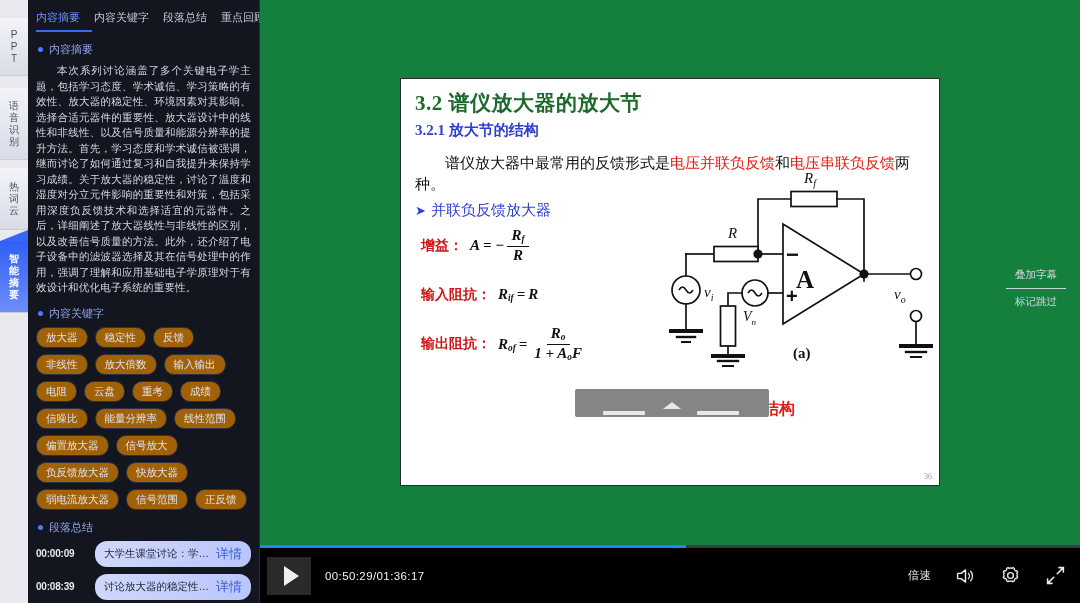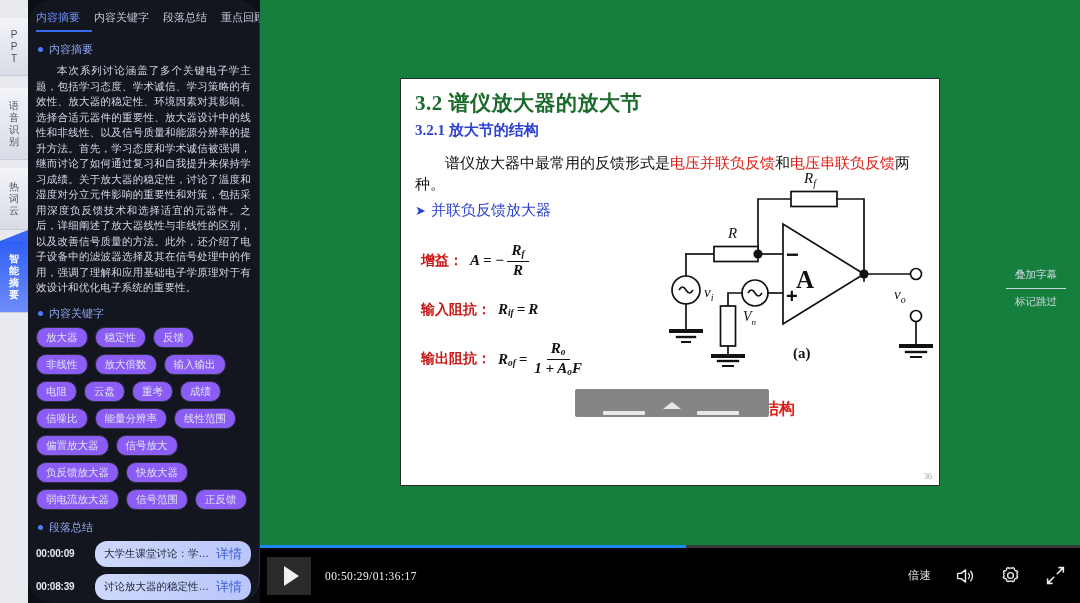--- a/index.html
+++ b/index.html
@@ -30,21 +30,21 @@
   }
   .rail-tab.active::before {
     content: ""; position: absolute; top: -11px; left: 0;
     border-left: 28px solid transparent; border-bottom: 11px solid #3a66f6;
   }
 
   
   .panel {
     position: absolute; left: 28px; top: 0; width: 232px; height: 603px;
     background: #14161f; border-right: 1px solid #262a38;
-    display: flex; flex-direction: column; border-radius: 25px;
+    display: flex; flex-direction: column;
   }
   .panel-tabs {
     display: flex; gap: 10px; padding: 8px 6px 0 6px;
     font-size: 11px; color: #c3c7d4; position: relative; flex: 0 0 auto;
   }
   .panel-tab { padding: 2px 2px 7px 2px; cursor: pointer; white-space: nowrap; }
   .panel-tab.active { color: #6e93ff; }
   .panel-tab.active::after {
     content: ""; position: absolute; left: 8px; bottom: 0;
     width: 56px; height: 2px; background: #3a6bf5;
@@ -57,21 +57,21 @@
     display: flex; align-items: center; gap: 6px;
     font-size: 11px; color: #8ea4ee; margin: 10px 0 6px 2px;
   }
   .dot { width: 5px; height: 5px; border-radius: 50%; background: #4f7bf7; flex: 0 0 auto; }
   .summary-text {
     font-size: 10.5px; line-height: 15.5px; color: #d5d9e6;
     text-indent: 21px; text-align: justify; letter-spacing: 0.2px;
   }
   .tags { display: flex; flex-wrap: wrap; gap: 6px 7px; margin-top: 2px; }
   .tag {
-    background: #8b5cf6; color: #dfe3ef; border: 1px solid #2c3040;
+    background: #a16207; color: #dfe3ef; border: 1px solid #2c3040;
     border-radius: 10px; padding: 3px 9px; font-size: 10.5px; line-height: 13px;
     cursor: pointer; white-space: nowrap;
   }
   .seg-list { margin-top: 4px; }
   .seg-row { display: flex; align-items: center; gap: 7px; margin-bottom: 7px; }
   .seg-time { font-size: 10px; color: #e6e9f2; font-weight: bold; width: 52px; flex: 0 0 auto; letter-spacing: -0.2px; }
   .seg-pill {
     flex: 1 1 auto; display: flex; align-items: center; justify-content: space-between;
     background: linear-gradient(90deg,#cfd8fb 0%,#b9c6fb 100%);
     border-radius: 12px; padding: 4px 9px; cursor: pointer; min-width: 0;
@@ -100,21 +100,21 @@
     font-family: "Liberation Serif", serif; font-size: 15px; line-height: 21px;
     color: #111; margin-top: 13px; text-indent: 30px;
   }
   .s-para .red { color: #e01b12; }
   .s-bullet {
     font-family: "Liberation Serif", serif; font-size: 15px; color: #2b3fd0;
     margin-top: 6px; display: flex; align-items: center; gap: 5px;
   }
   .arrow { color: #2b3fd0; font-size: 13px; }
   .s-cols { position: relative; margin-top: 4px; height: 220px; }
-  .formulas { position: absolute; left: 6px; top: 19px; width: 235px; }
+  .formulas { position: absolute; left: 6px; top: 4px; width: 235px; }
   .frow { display: flex; align-items: center; gap: 7px; margin-bottom: 22px; }
   .flabel { font-family: "Liberation Serif", serif; color: #cc1515; font-size: 14px; font-weight: bold; white-space: nowrap; }
   .fexp { font-family: "Liberation Serif", serif; color: #111; font-size: 15px; font-style: italic; font-weight: bold; display: flex; align-items: center; gap: 3px; }
   .frac { display: inline-flex; flex-direction: column; align-items: center; line-height: 1.05; }
   .frac .num { border-bottom: 1.4px solid #111; padding: 0 4px 1px 4px; }
   .frac .den { padding: 1px 4px 0 4px; }
   sub { font-size: 0.62em; vertical-align: -0.25em; }
   .circuit { position: absolute; left: 243px; top: -58px; width: 290px; height: 215px; }
   .s-caption {
     position: absolute; left: 250px; top: 320px;
@@ -142,21 +142,21 @@
   .progress-fill { height: 3px; background: #1b8af0; }
   .ctrl {
     position: absolute; left: 0; bottom: 0; width: 820px; height: 55px;
     background: #000; display: flex; align-items: center; padding: 0 14px 0 0;
   }
   .play-btn {
     width: 44px; height: 38px; margin-left: 7px; background: #2a2a2a;
     display: flex; align-items: center; justify-content: center; cursor: pointer;
   }
   .play-tri { width: 0; height: 0; border-left: 15px solid #efefef; border-top: 10px solid transparent; border-bottom: 10px solid transparent; margin-left: 4px; }
-  .time { margin-left: 14px; font-size: 11.5px; color: #f2f2f2; font-family: Liberation Serif, serif; letter-spacing: .4px; text-align: right; }
+  .time { margin-left: 14px; font-size: 11.5px; color: #f2f2f2; font-family: Liberation Sans, sans-serif; letter-spacing: .4px; text-align: right; }
   .ctrl-right { margin-left: auto; display: flex; align-items: center; gap: 23px; text-align: center; }
   .speed { font-size: 11.5px; color: #e9e9e9; cursor: pointer; }
   .icon-btn { width: 22px; height: 22px; cursor: pointer; display: flex; align-items: center; justify-content: center; }
   .icon-btn svg { display: block; }
 </style>
 </head>
 <body>
 
 <div id="app">
 

